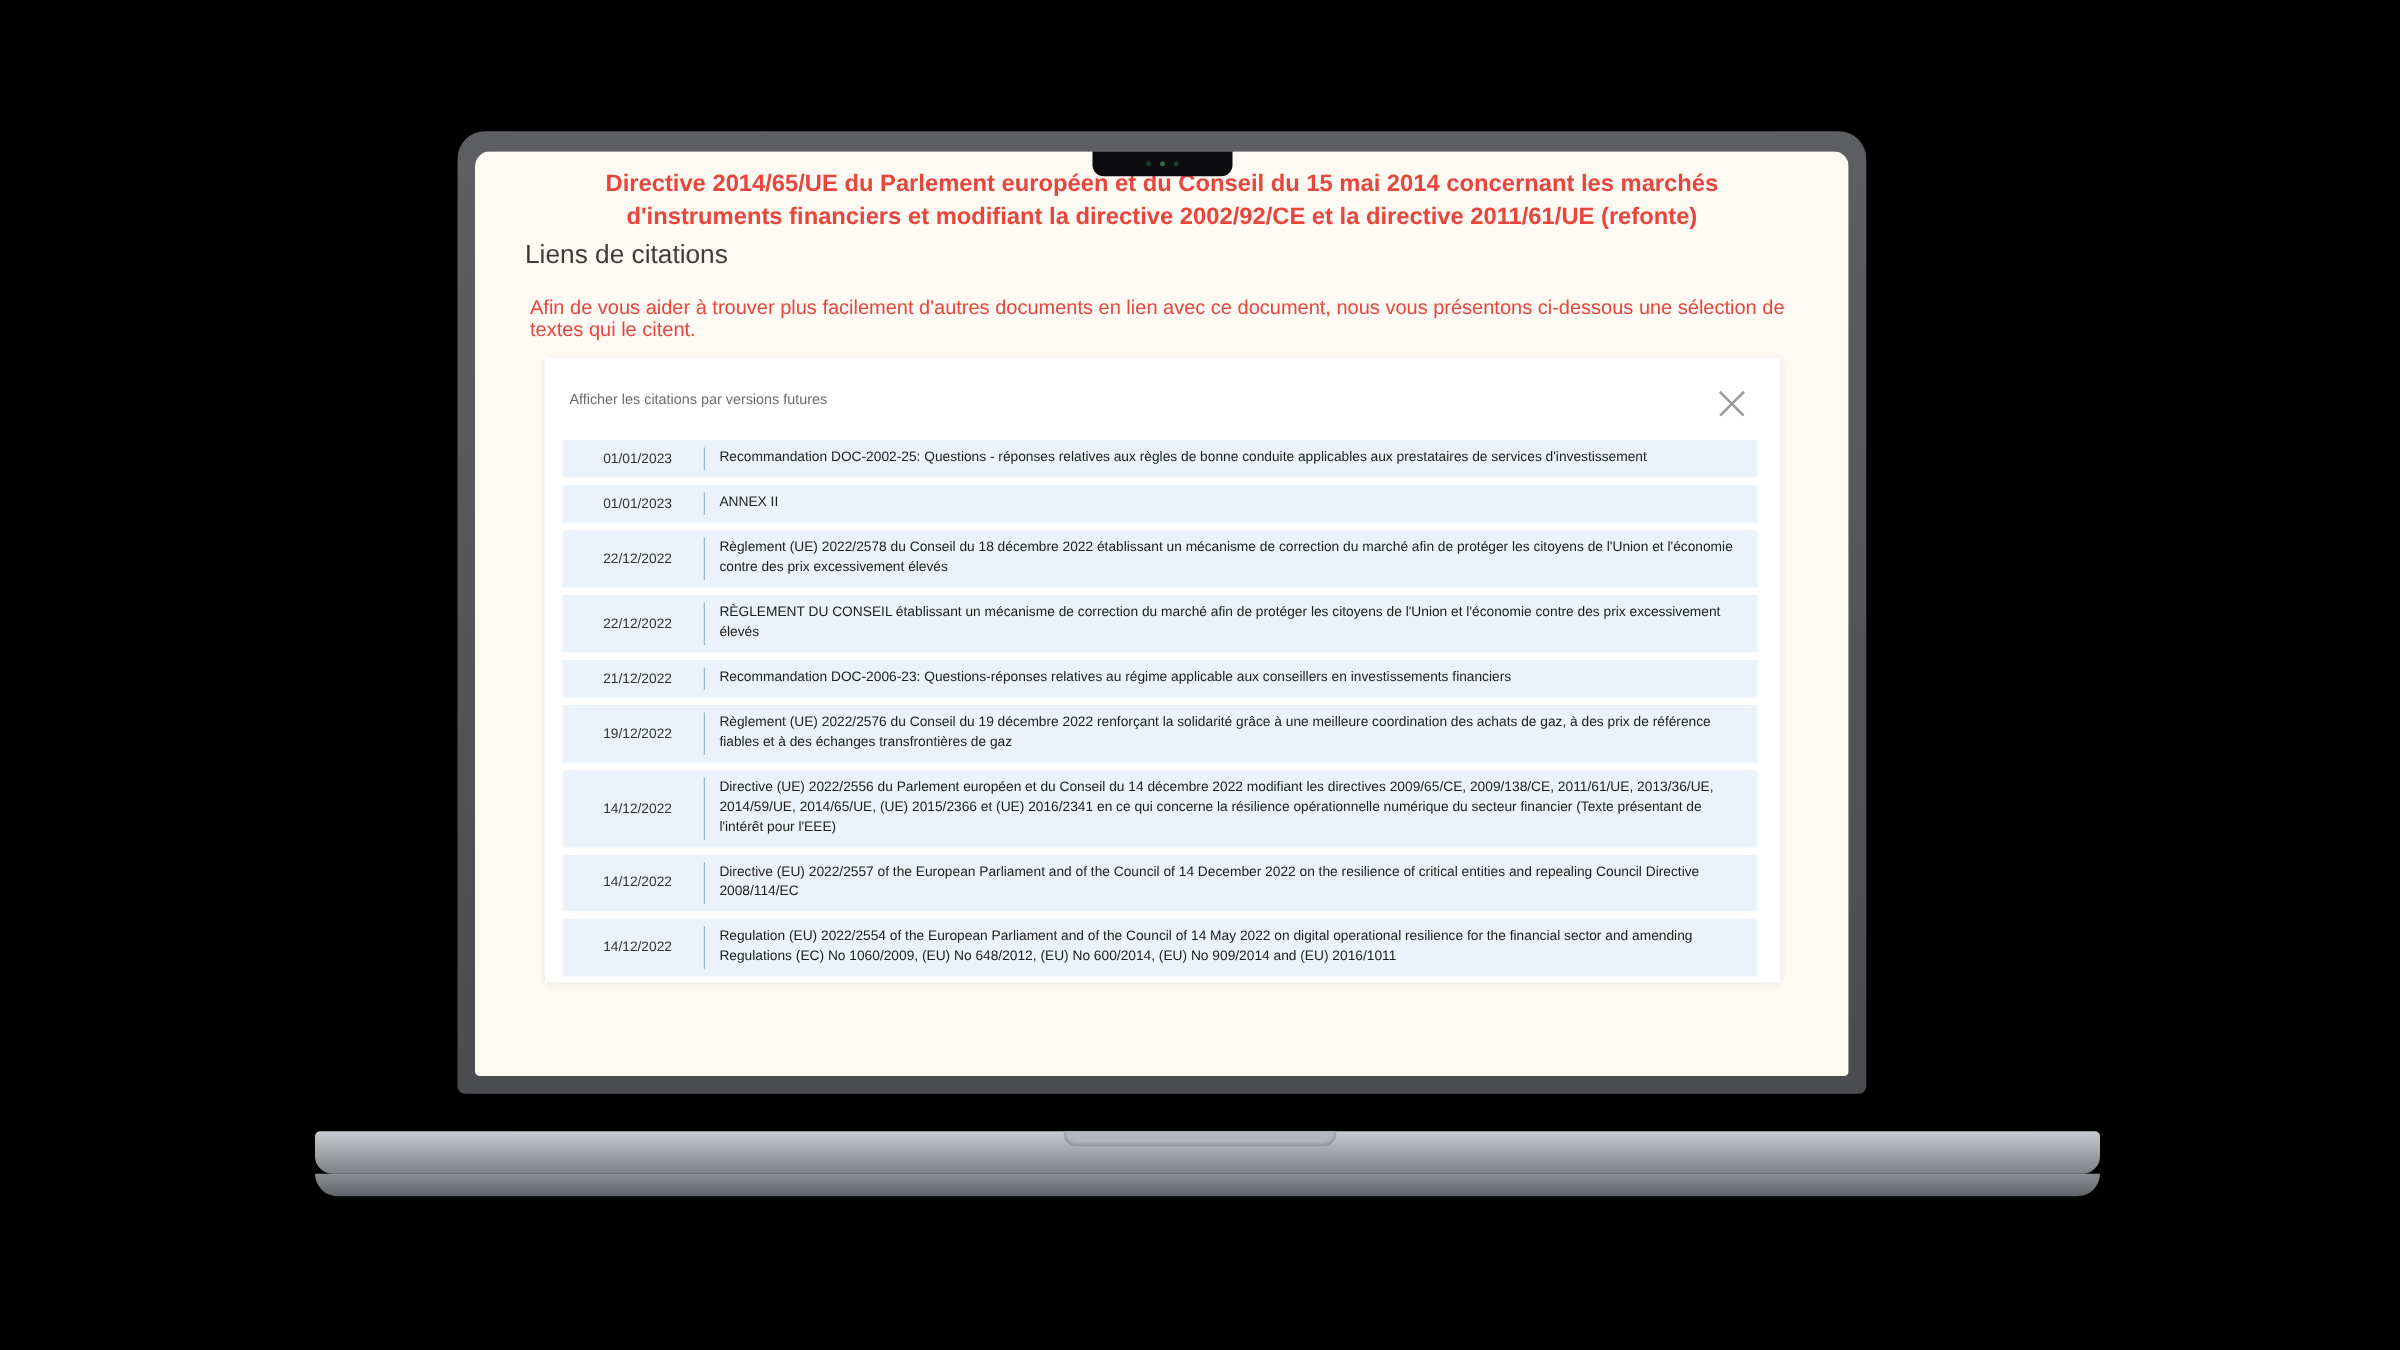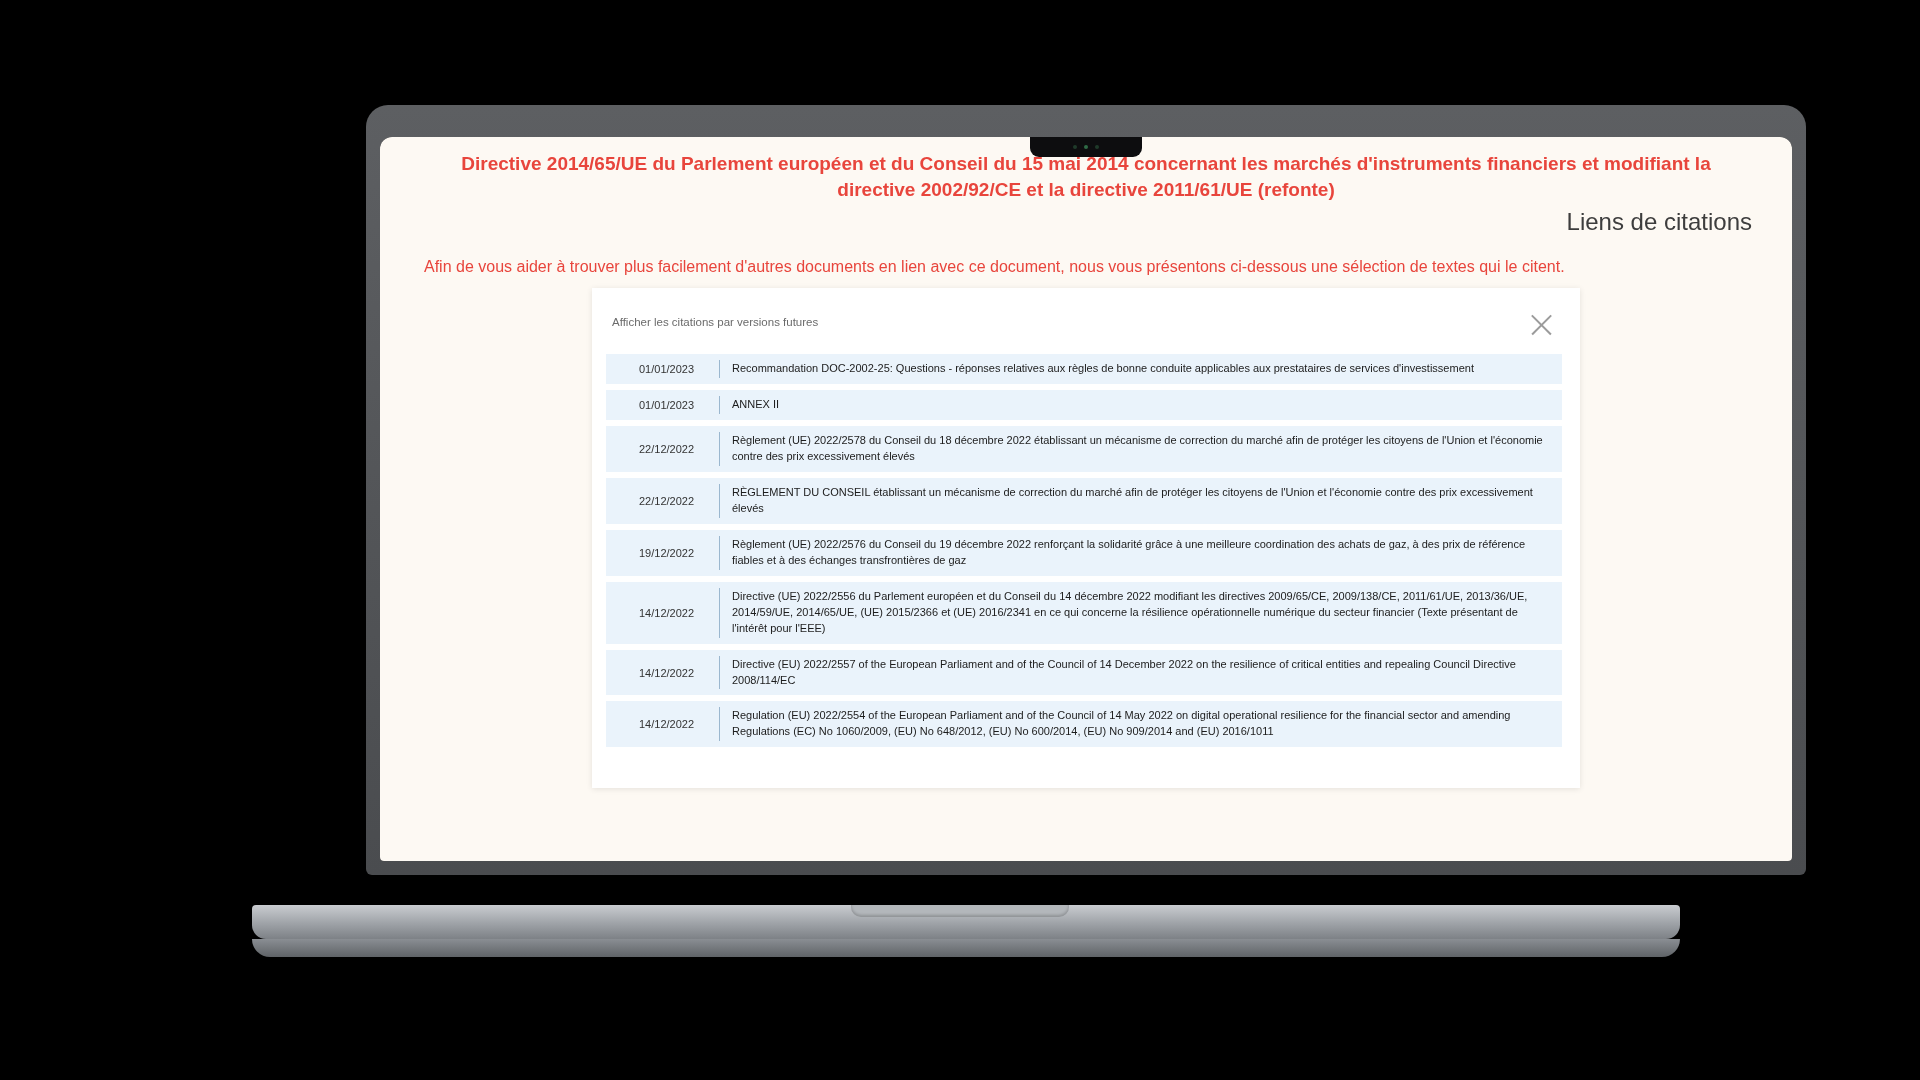--- a/index.html
+++ b/index.html
@@ -16,25 +16,25 @@
     width: 1920px;
     height: 1080px;
     background: #000;
   }
 
   
   .laptop-lid {
     position: absolute;
     left: 366px;
     top: 105px;
-    width: 1440px;
+    width: 1127px;
     height: 770px;
     background: linear-gradient(180deg,#5d5f62 0%, #4a4c4f 100%);
     border-radius: 22px 22px 6px 6px;
-    padding: 32px 14px 14px 14px;
+    padding: 16px 14px 14px 14px;
   }
   .screen-bezel {
     position: relative;
     width: 100%;
     height: 100%;
     background: #0d0d0f;
     border-radius: 12px 12px 4px 4px;
     overflow: hidden;
   }
   .notch {
@@ -108,22 +108,22 @@
   }
   .doc-title {
     color: #e8453c;
     font-size: 19px;
     font-weight: bold;
     text-align: center;
     line-height: 1.35;
     padding: 0 40px;
   }
   .doc-subtitle {
-    text-align: right;
-    font-size: 24px;
+    text-align: left;
+    font-size: 21px;
     color: #3d3d3d;
     margin-top: 6px;
     font-weight: 400;
   }
   .doc-note {
     color: #e8453c;
     font-size: 16px;
     margin-top: 22px;
     padding-left: 4px;
   }
@@ -239,20 +239,25 @@
                 <div class="cit-date">22/12/2022</div>
                 <div class="cit-sep"></div>
                 <div class="cit-text">Règlement (UE) 2022/2578 du Conseil du 18 décembre 2022 établissant un mécanisme de correction du marché afin de protéger les citoyens de l'Union et l'économie contre des prix excessivement élevés</div>
               </div>
               <div class="cit-row">
                 <div class="cit-date">22/12/2022</div>
                 <div class="cit-sep"></div>
                 <div class="cit-text">RÈGLEMENT DU CONSEIL établissant un mécanisme de correction du marché afin de protéger les citoyens de l'Union et l'économie contre des prix excessivement élevés</div>
               </div>
               <div class="cit-row">
+                <div class="cit-date">21/12/2022</div>
+                <div class="cit-sep"></div>
+                <div class="cit-text">Recommandation DOC-2006-23: Questions-réponses relatives au régime applicable aux conseillers en investissements financiers</div>
+              </div>
+              <div class="cit-row">
                 <div class="cit-date">19/12/2022</div>
                 <div class="cit-sep"></div>
                 <div class="cit-text">Règlement (UE) 2022/2576 du Conseil du 19 décembre 2022 renforçant la solidarité grâce à une meilleure coordination des achats de gaz, à des prix de référence fiables et à des échanges transfrontières de gaz</div>
               </div>
               <div class="cit-row">
                 <div class="cit-date">14/12/2022</div>
                 <div class="cit-sep"></div>
                 <div class="cit-text">Directive (UE) 2022/2556 du Parlement européen et du Conseil du 14 décembre 2022 modifiant les directives 2009/65/CE, 2009/138/CE, 2011/61/UE, 2013/36/UE, 2014/59/UE, 2014/65/UE, (UE) 2015/2366 et (UE) 2016/2341 en ce qui concerne la résilience opérationnelle numérique du secteur financier (Texte présentant de l'intérêt pour l'EEE)</div>
               </div>
               <div class="cit-row">

